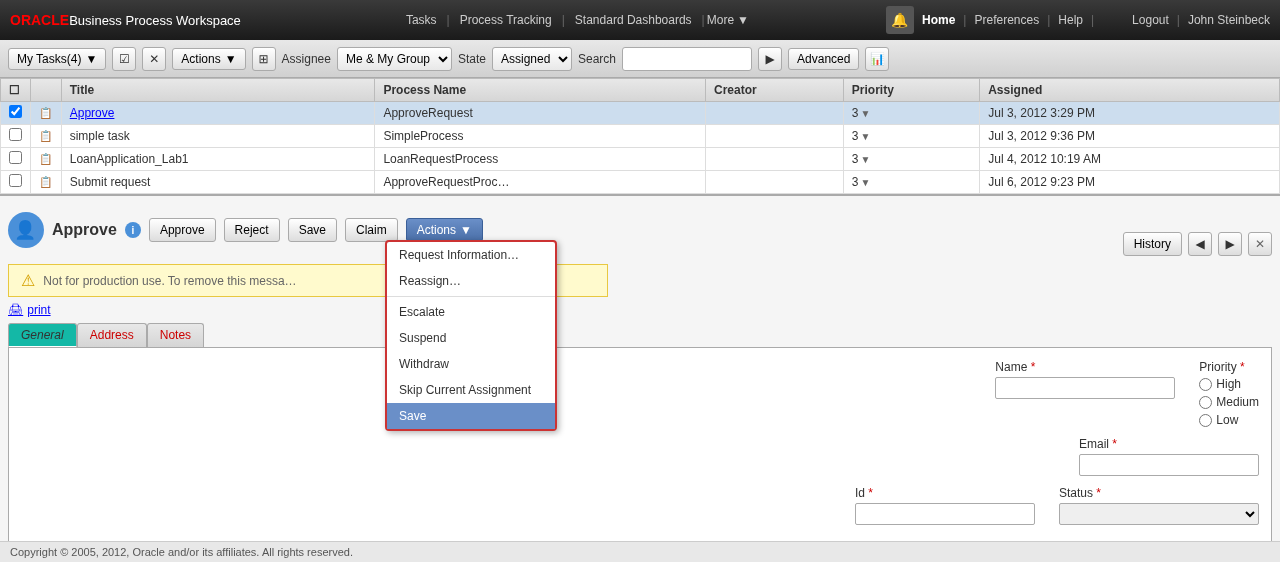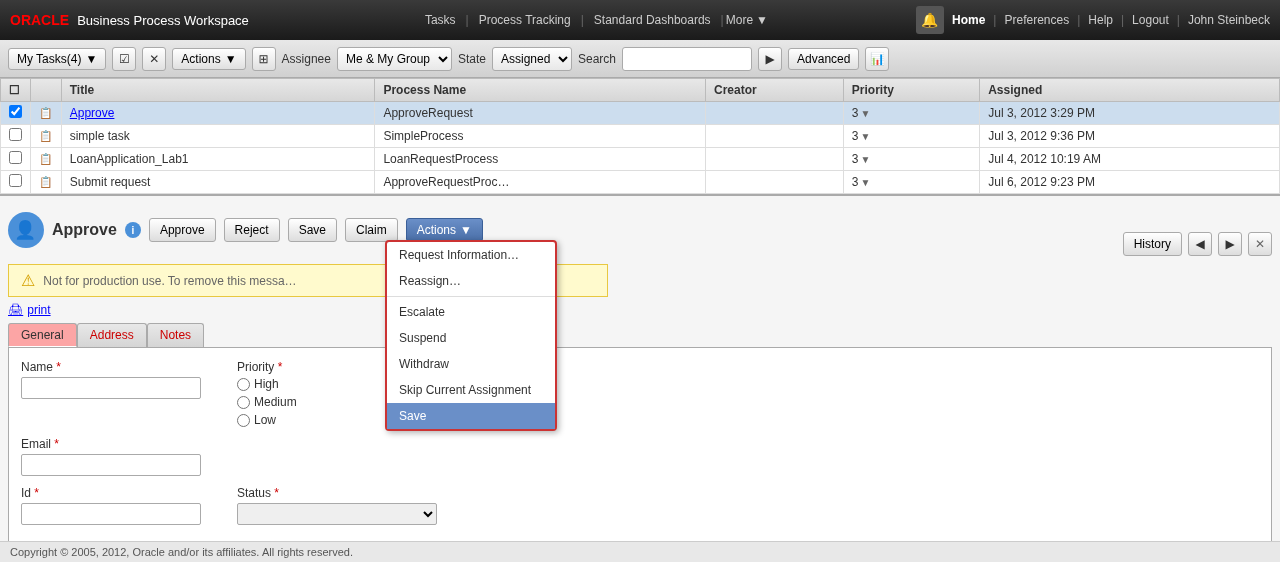--- a/index.html
+++ b/index.html
@@ -10,21 +10,20 @@
       background: linear-gradient(to bottom, #3a3a3a, #1a1a1a);
       height: 40px;
       display: flex;
       align-items: center;
       padding: 0 10px;
       color: #fff;
     }
     .top-nav .logo {
       display: flex;
       align-items: center;
-      gap: 8px;
       margin-right: 20px;
     }
     .oracle-text { color: #f00; font-weight: bold; font-size: 14px; }
     .app-title { color: #fff; font-size: 13px; }
     .top-nav .center-nav {
       display: flex;
       align-items: center;
       gap: 2px;
       flex: 1;
       justify-content: center;
@@ -308,33 +307,34 @@
     .tab {
       padding: 4px 12px;
       border: 1px solid #aaa;
       border-bottom: none;
       background: linear-gradient(to bottom, #e8e8e8, #d5d5d5);
       cursor: pointer;
       font-size: 12px;
       border-radius: 3px 3px 0 0;
     }
     .tab.active {
-      background: #fca5a5;
+      background: #14b8a6;
       border-bottom: 1px solid #fff;
       z-index: 1;
+      font-style: italic;
     }
     .tab.red { color: #c00; }
 
     
     .form-area {
       background: #fff;
       border: 1px solid #aaa;
       padding: 12px;
     }
-    .form-row { display: flex; gap: 36px; margin-bottom: 10px; align-items: flex-start; }
+    .form-row { display: flex; gap: 24px; margin-bottom: 10px; align-items: flex-start; justify-content: flex-end; }
     .form-group { display: flex; flex-direction: column; gap: 3px; }
     .form-label { font-size: 12px; color: #333; }
     .required { color: #c00; }
     .form-input {
       border: 1px solid #aaa;
       border-radius: 2px;
       padding: 3px 6px;
       font-size: 12px;
       height: 22px;
       width: 180px;
@@ -417,21 +417,21 @@
     </button>
   </div>
   <div class="bell-icon">🔔</div>
   <div class="right-nav" style="display:flex;align-items:center;gap:8px;margin-left:8px;">
     <a class="home-link" style="color:#fff;font-weight:bold;text-decoration:none;">Home</a>
     <span class="separator" style="color:#666;">|</span>
     <a style="color:#ccc;text-decoration:none;">Preferences</a>
     <span class="separator" style="color:#666;">|</span>
     <a style="color:#ccc;text-decoration:none;">Help</a>
     <span class="separator" style="color:#666;">|</span>
-    <a style="color:#ccc;text-decoration:none;">Logout</a>
+    <a style="color:#ccc;text-decoration:none;margin-left:30px;">Logout</a>
     <span class="separator" style="color:#666;">|</span>
     <a style="color:#ccc;text-decoration:none;">John Steinbeck</a>
   </div>
 </div>
 
 <div class="toolbar">
   <button class="my-tasks-btn">
     <span>My Tasks(4)</span>
     <span>▼</span>
   </button>

